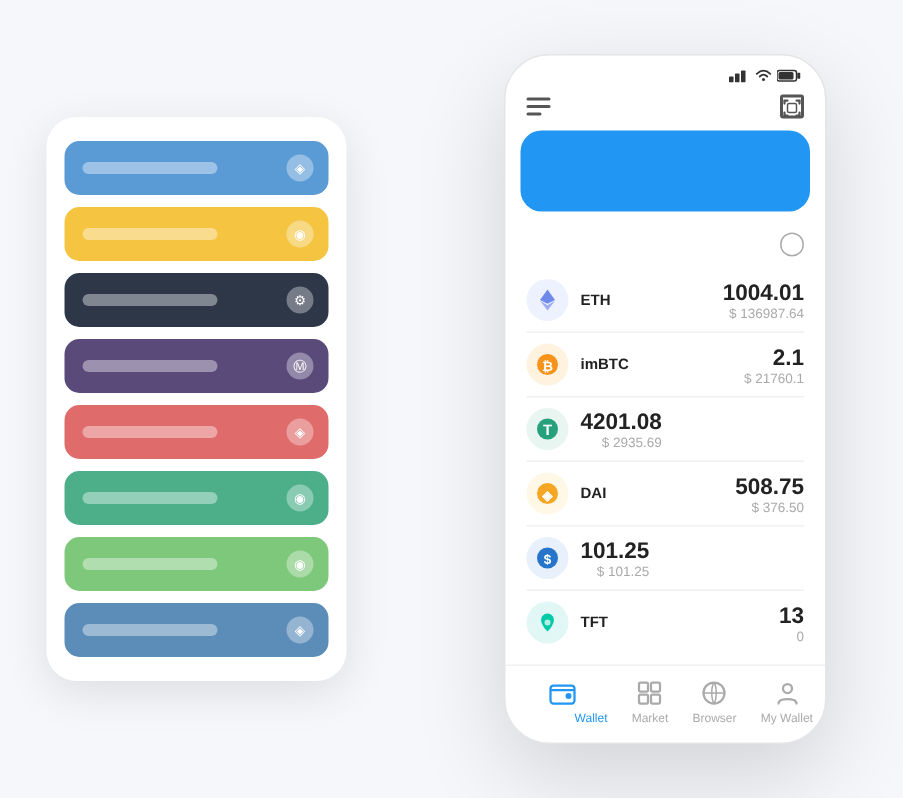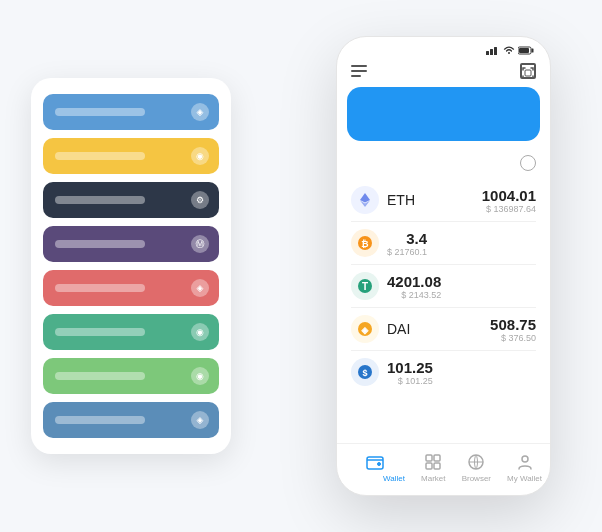--- a/index.html
+++ b/index.html
@@ -254,22 +254,22 @@
       border-radius: 50%;
       margin-right: 8px;
       display: flex;
       align-items: center;
       justify-content: center;
       font-size: 13px;
       flex-shrink: 0;
     }
 
     .asset-name {
-      font-size: 14px;
-      font-weight: 400;
+      font-size: 10px;
+      font-weight: 700;
       color: #222;
       flex: 1;
     }
 
     .asset-amounts {
       text-align: right;
     }
 
     .asset-balance {
       font-size: 15px;
@@ -438,35 +438,36 @@
             <div class="asset-usd">$ 136987.64</div>
           </div>
         </div>
         <div class="asset-row">
           <div class="asset-icon" style="background: rgb(255, 243, 224); color: rgb(247, 147, 26); font-size: 13px; font-weight: bold;">
             <svg width="16" height="16" viewBox="0 0 16 16">
               <circle cx="8" cy="8" r="7" fill="#F7931A"></circle>
               <text x="8" y="12" text-anchor="middle" font-size="9" fill="white" font-weight="bold">₿</text>
             </svg>
           </div>
+          <div class="asset-name">imBTC</div>
           <div class="asset-amounts">
-            <div class="asset-balance">3.4</div>
+            <div class="asset-balance">2.1</div>
             <div class="asset-usd">$ 21760.1</div>
           </div>
         </div>
         <div class="asset-row">
           <div class="asset-icon" style="background: rgb(232, 245, 241); color: rgb(38, 161, 123); font-size: 13px; font-weight: bold;">
             <svg width="16" height="16" viewBox="0 0 16 16">
               <circle cx="8" cy="8" r="7" fill="#26A17B"></circle>
               <text x="8" y="12" text-anchor="middle" font-size="10" fill="white" font-weight="bold">T</text>
             </svg>
           </div>
           <div class="asset-amounts">
             <div class="asset-balance">4201.08</div>
-            <div class="asset-usd">$ 2143.52</div>
+            <div class="asset-usd">$ 2935.69</div>
           </div>
         </div>
         <div class="asset-row">
           <div class="asset-icon" style="background: rgb(255, 248, 231); color: rgb(245, 166, 35); font-size: 13px; font-weight: bold;">
             <svg width="16" height="16" viewBox="0 0 16 16">
               <circle cx="8" cy="8" r="7" fill="#F5A623"></circle>
               <text x="8" y="12" text-anchor="middle" font-size="9" fill="white" font-weight="bold">◈</text>
             </svg>
           </div>
           <div class="asset-name">DAI</div>
@@ -478,20 +479,33 @@
         <div class="asset-row">
           <div class="asset-icon" style="background: rgb(232, 240, 251); color: rgb(39, 117, 202); font-size: 13px; font-weight: bold;">
             <svg width="16" height="16" viewBox="0 0 16 16">
               <circle cx="8" cy="8" r="7" fill="#2775CA"></circle>
               <text x="8" y="12" text-anchor="middle" font-size="9" fill="white" font-weight="bold">$</text>
             </svg>
           </div>
           <div class="asset-amounts">
             <div class="asset-balance">101.25</div>
             <div class="asset-usd">$ 101.25</div>
+          </div>
+        </div>
+        <div class="asset-row">
+          <div class="asset-icon" style="background: rgb(224, 247, 245); color: rgb(0, 176, 160); font-size: 13px; font-weight: bold;">
+            <svg width="16" height="16" viewBox="0 0 16 16">
+              <path d="M8 2 C5 2 3 5 4 8 C5 11 7 13 8 14 C9 13 11 11 12 8 C13 5 11 2 8 2Z" fill="#00C9A7"></path>
+              <circle cx="8" cy="8" r="2" fill="white" opacity="0.7"></circle>
+            </svg>
+          </div>
+          <div class="asset-name">TFT</div>
+          <div class="asset-amounts">
+            <div class="asset-balance">13</div>
+            <div class="asset-usd">0</div>
           </div>
         </div>
       </div>
 
     <div class="bottom-nav">
 
     <div class="nav-item">
           <div class="nav-icon active">
             <svg width="18" height="18" viewBox="0 0 18 18" fill="none">
               <rect x="1" y="4" width="16" height="12" rx="2" stroke="#2196F3" stroke-width="1.5"></rect>

